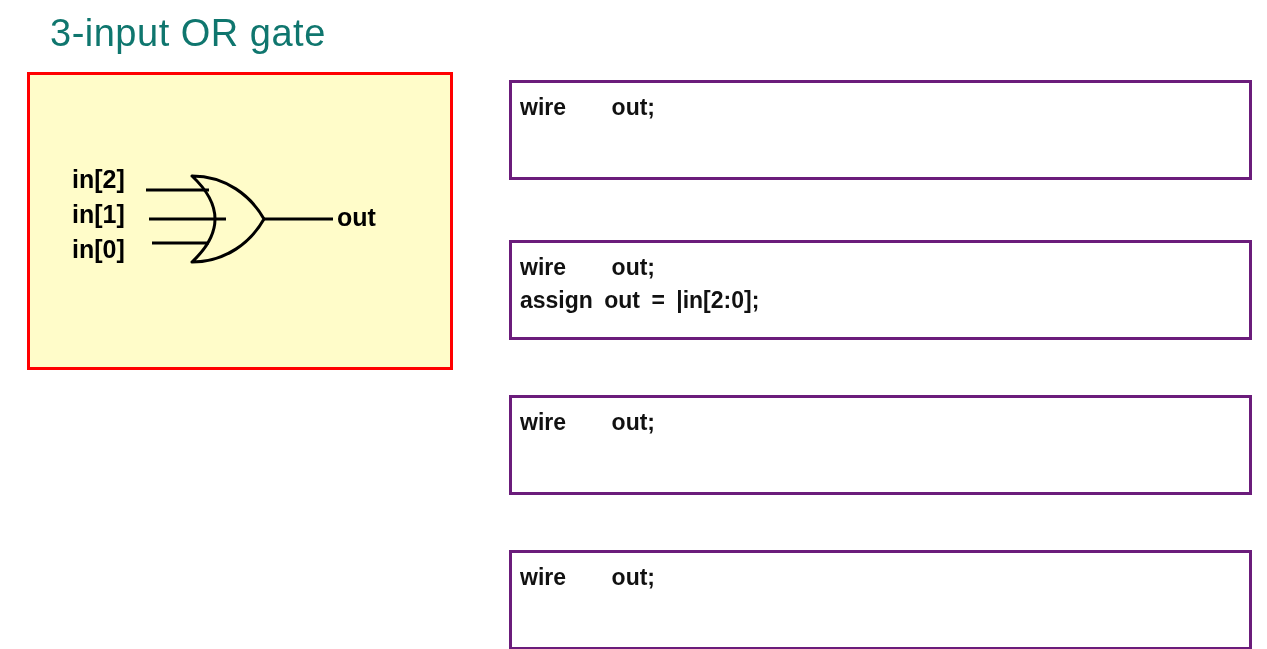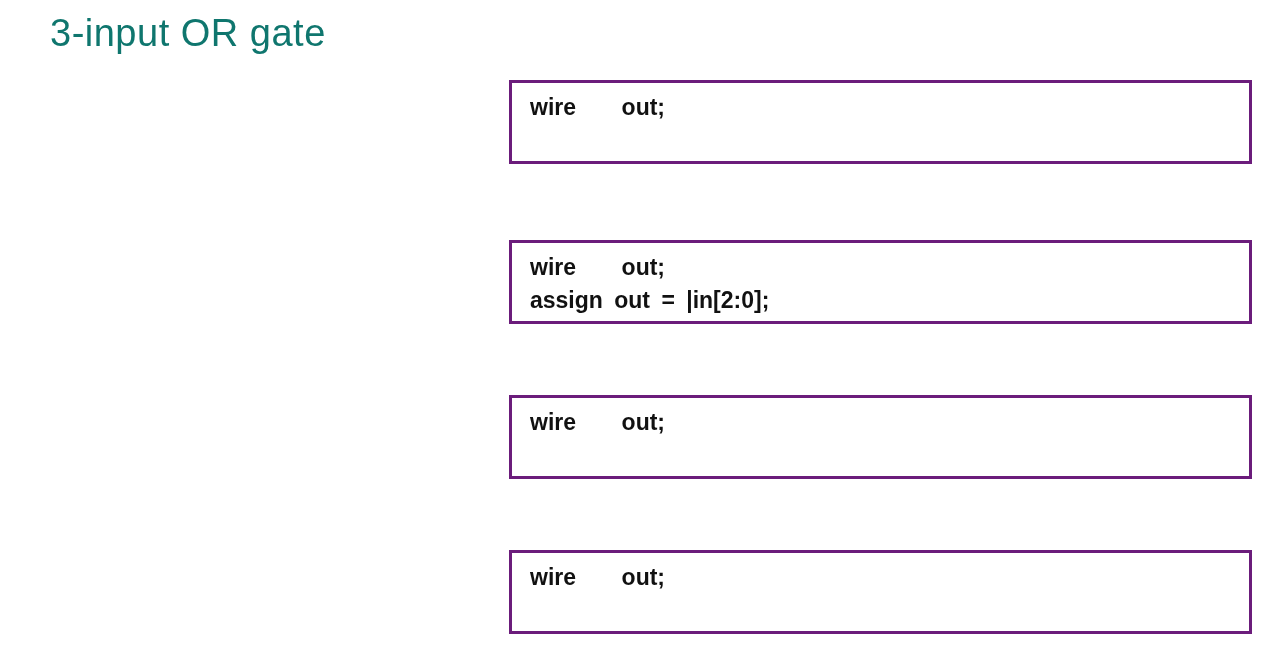--- a/index.html
+++ b/index.html
@@ -19,40 +19,56 @@
   .gate-svg { position:absolute; left:0; top:0; width:420px; height:292px; display:block; }
   .pin-label {
     position:absolute; font-weight:bold; font-size:25px; color:#000;
     line-height:28px; white-space:pre;
   }
   .pin-in2 { left:42px;  top:90px; }
   .pin-in1 { left:42px;  top:125px; }
   .pin-in0 { left:42px;  top:160px; }
   .pin-out { left:307px; top:128px; }
   .code-box {
-    position:absolute; left:509px; width:743px; height:84px;
+    position:absolute; left:509px; width:743px; height:100px;
     border:3px solid #6B1C7B; box-sizing:border-box; background:#ffffff;
-    padding:8px 0 0 18px; color:#111111;
+    padding:8px 0 0 8px; color:#111111;
   }
   .code-box-1 { top:80px; }
   .code-box-2 { top:240px; }
   .code-box-3 { top:395px; }
   .code-box-4 { top:550px; }
   .code-line {
     font-weight:bold; font-size:23px; line-height:33px;
     white-space:pre; word-spacing:5px;
   }
 </style>
 </head>
 <body>
 
 <div class="slide">
 
   <div class="slide-title">3-input OR gate</div>
 
+  <div class="panel">
+    <svg class="gate-svg" viewBox="0 0 420 292">
+
+      <path d="M116,115 L179,115" stroke="#000" stroke-width="3" fill="none"></path>
+      <path d="M119,144 L196,144" stroke="#000" stroke-width="3" fill="none"></path>
+      <path d="M122,168 L179,168" stroke="#000" stroke-width="3" fill="none"></path>
+
+      <path d="M162,101 Q208,144 162,187 M162,101 C196,101 221,121 234,144 M162,187 C196,187 221,167 234,144" stroke="#000" stroke-width="3" fill="none" stroke-linecap="round"></path>
+
+      <path d="M234,144 L303,144" stroke="#000" stroke-width="3" fill="none"></path>
+    </svg>
+    <span class="pin-label pin-in2">in[2]</span>
+    <span class="pin-label pin-in1">in[1]</span>
+    <span class="pin-label pin-in0">in[0]</span>
+    <span class="pin-label pin-out">out</span>
+  </div>
 
   <div class="code-box code-box-1">
     <div class="code-line">wire    out;</div>
   </div>
 
   <div class="code-box code-box-2">
     <div class="code-line">wire    out;</div>
     <div class="code-line">assign out = |in[2:0];</div>
   </div>
 

